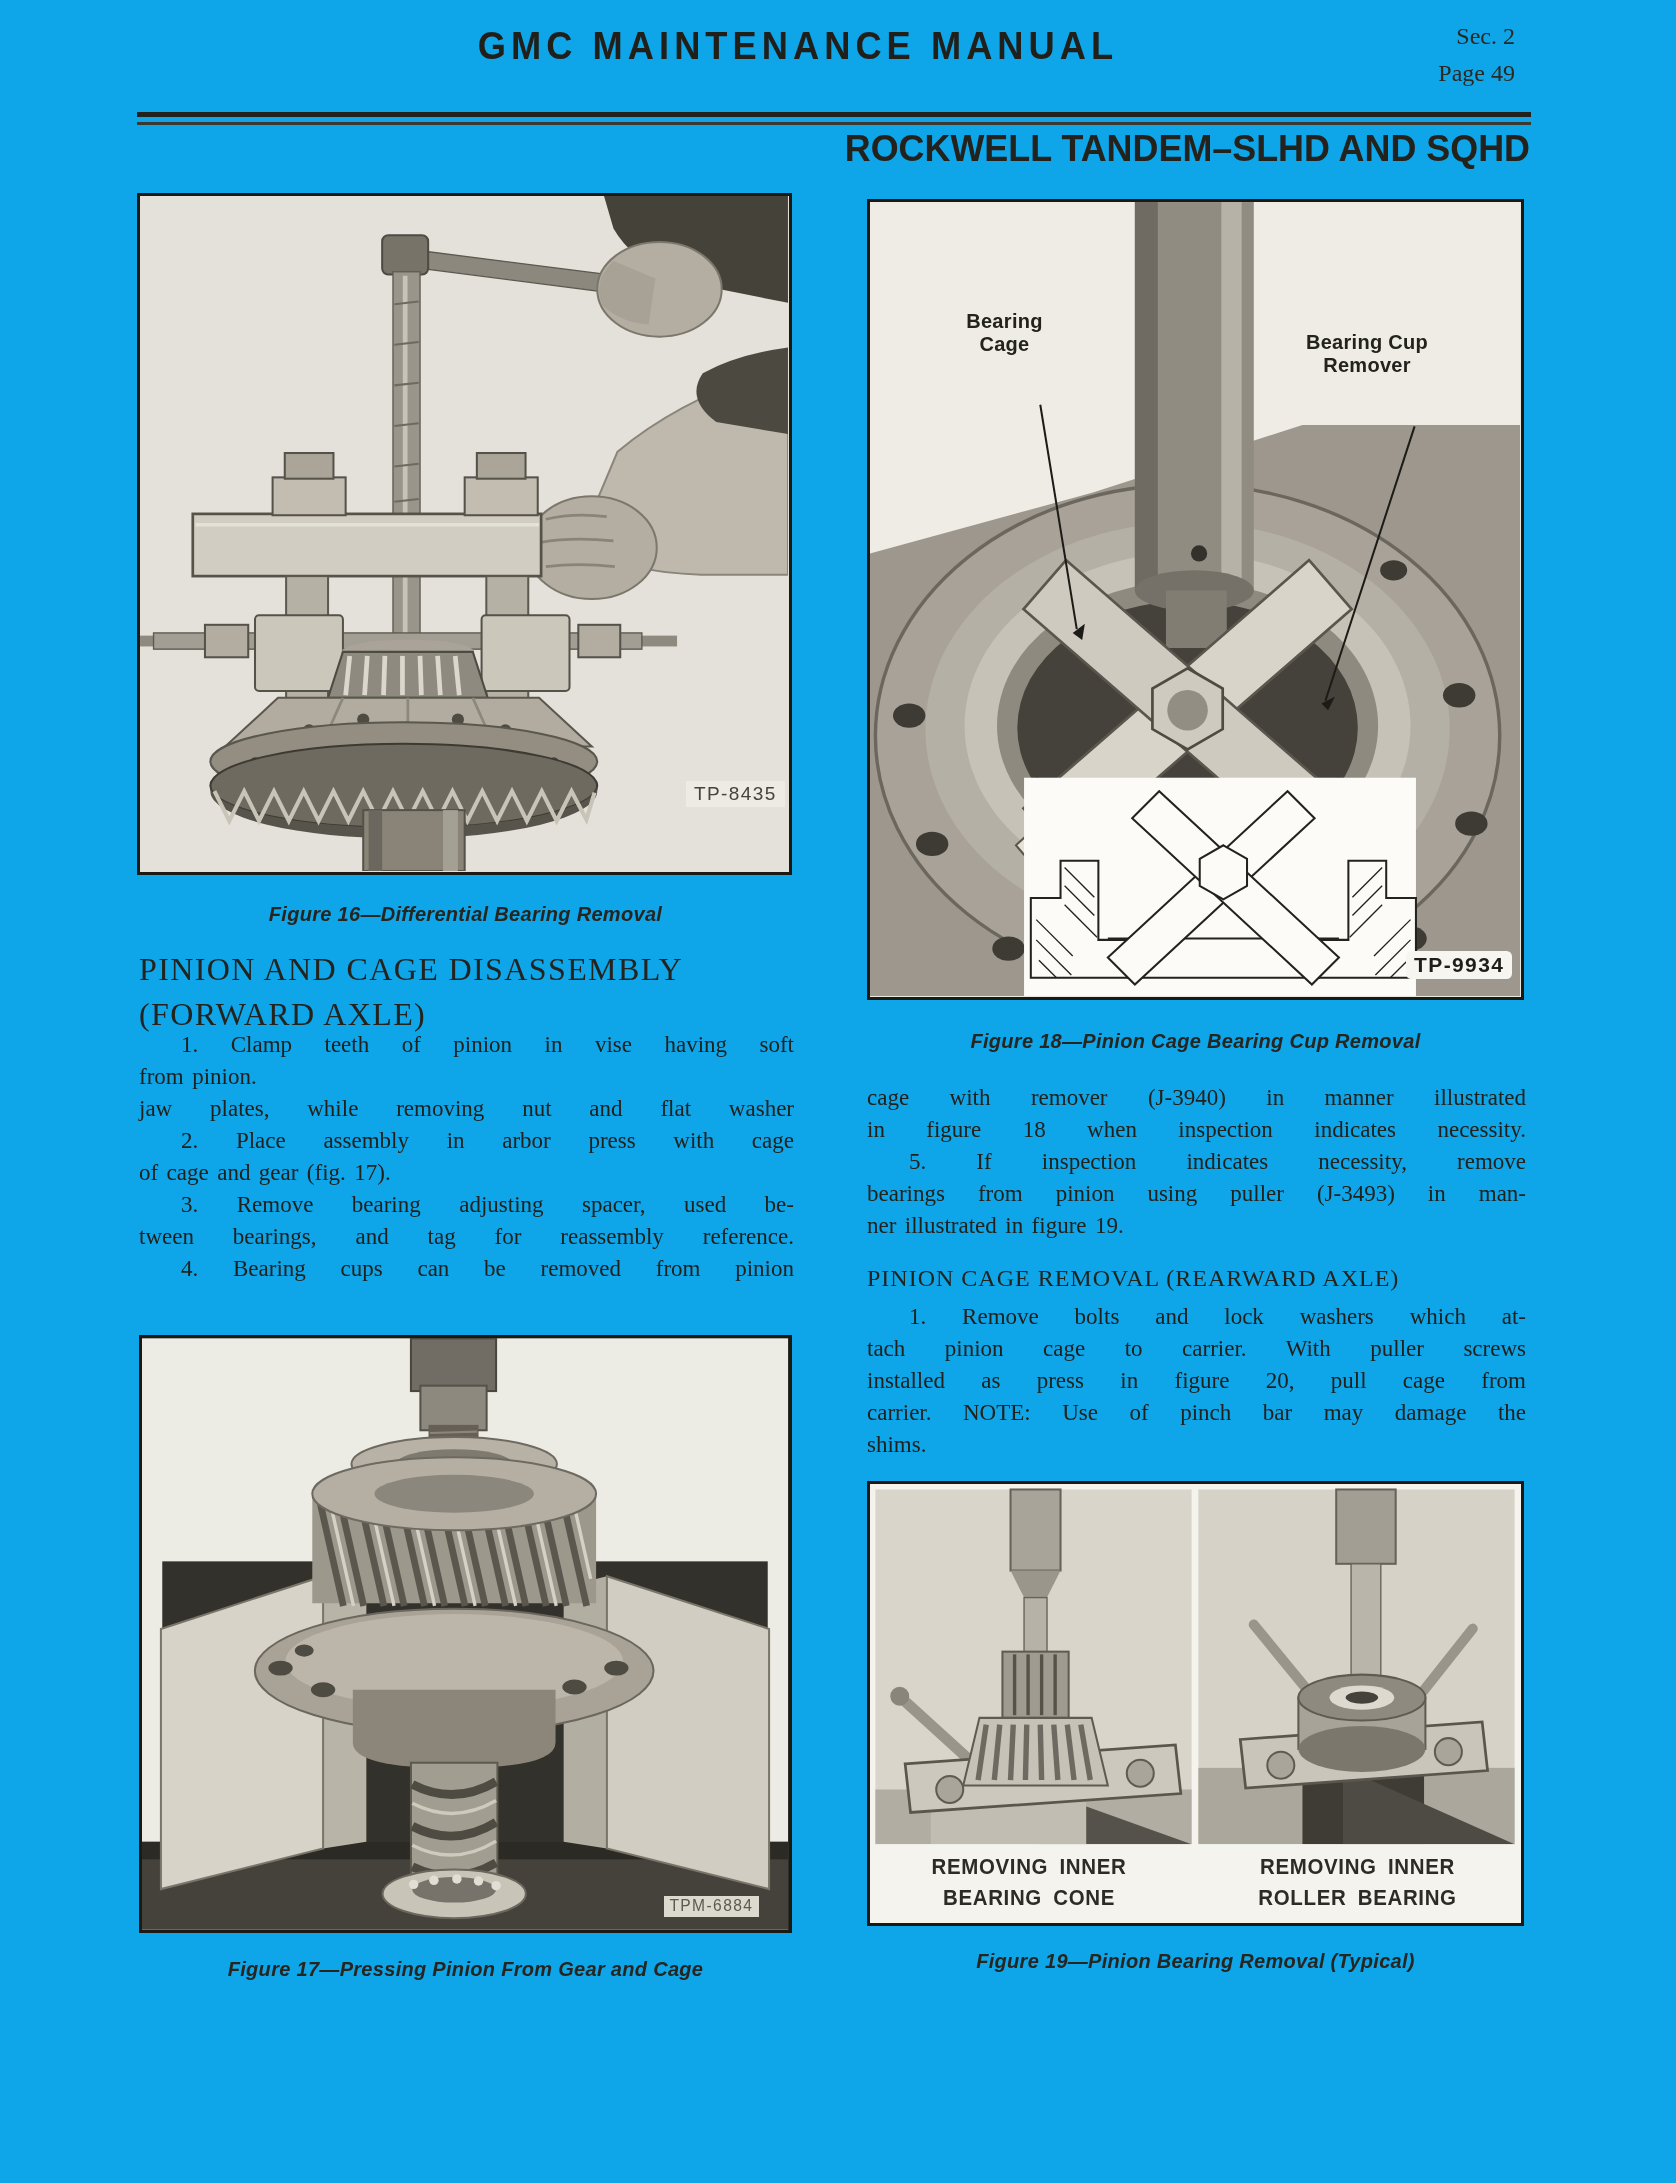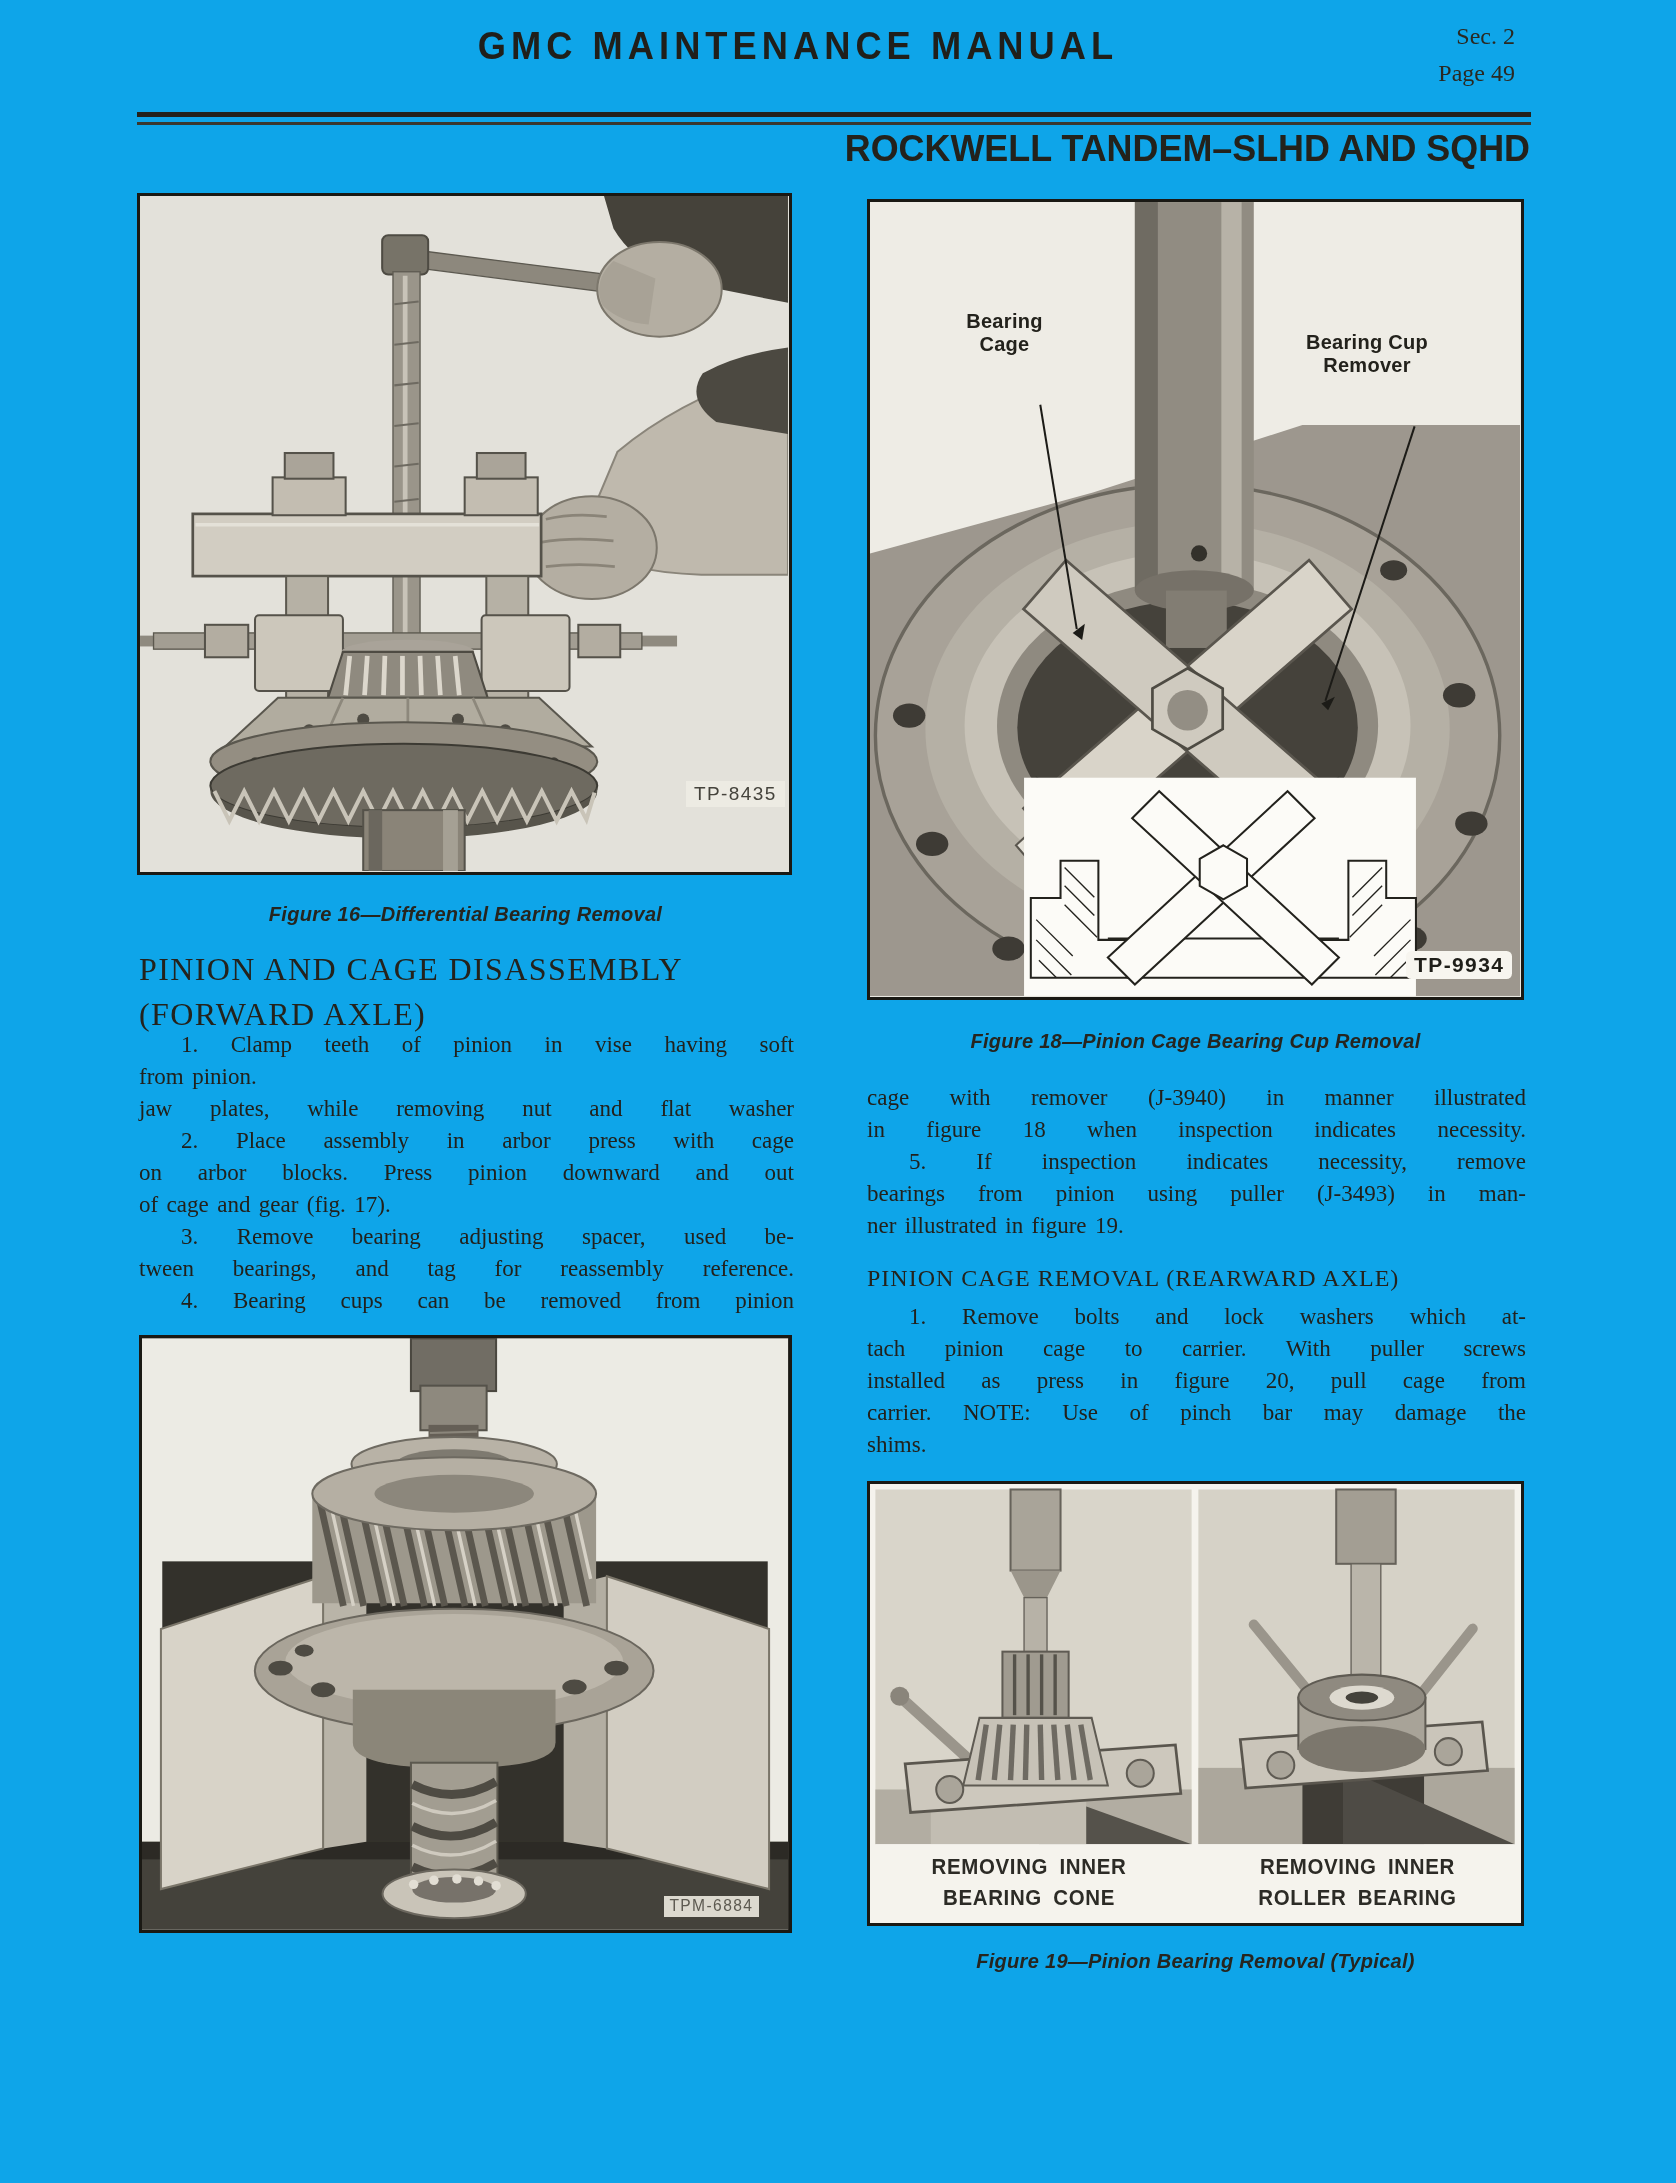--- a/index.html
+++ b/index.html
@@ -161,21 +161,20 @@
 
   <div id="lhead" class="abs serifhead">
     <div>PINION AND CAGE DISASSEMBLY</div>
     <div>(FORWARD AXLE)</div>
   </div>
   <div id="lbody" class="abs bodyblock">
       <div class="bl ind just">1. Clamp teeth of pinion in vise having soft</div>
       <div class="bl ">from pinion.</div>
       <div class="bl just">jaw plates, while removing nut and flat washer</div>
       <div class="bl ind just">2. Place assembly in arbor press with cage</div>
-      <div class="bl just">on arbor blocks. Press pinion downward and out</div>
       <div class="bl ">of cage and gear (fig. 17).</div>
       <div class="bl ind just">3. Remove bearing adjusting spacer, used be-</div>
       <div class="bl just">tween bearings, and tag for reassembly reference.</div>
       <div class="bl ind just">4. Bearing cups can be removed from pinion</div>
     </div>
 
   <div id="fig17" class="abs figbox">
     <svg width="646" height="592" viewBox="0 0 956 875">
       <rect width="956" height="875" fill="#ecebe4"></rect>
       <rect x="30" y="330" width="896" height="430" fill="#33312b"></rect>
@@ -258,20 +257,21 @@
       <g fill="#e2ded4">
           <circle cx="402" cy="808" r="7"></circle>
           <circle cx="432" cy="802" r="7"></circle>
           <circle cx="466" cy="800" r="7"></circle>
           <circle cx="498" cy="803" r="7"></circle>
           <circle cx="524" cy="810" r="7"></circle>
         </g>
     </svg>
   </div>
   <div id="tag17" class="abs ptag">TPM-6884</div>
+  <div id="cap17" class="abs caption">Figure 17—Pressing Pinion From Gear and Cage</div>
 
   <div id="fig18" class="abs figbox">
     <svg width="650" height="794" viewBox="0 0 962 1175">
       <rect width="962" height="1175" fill="#9d978e"></rect>
       <polygon points="0,0 962,0 962,330 640,330 330,430 0,520" fill="#eeece5"></polygon>
 
       <ellipse cx="470" cy="790" rx="462" ry="372" fill="#a8a298" stroke="#6b675e" stroke-width="5"></ellipse>
       <ellipse cx="470" cy="780" rx="388" ry="306" fill="#b5b0a5"></ellipse>
       <ellipse cx="470" cy="775" rx="330" ry="256" fill="#c7c2b7"></ellipse>
       <ellipse cx="470" cy="775" rx="282" ry="214" fill="#8f8a80"></ellipse>

